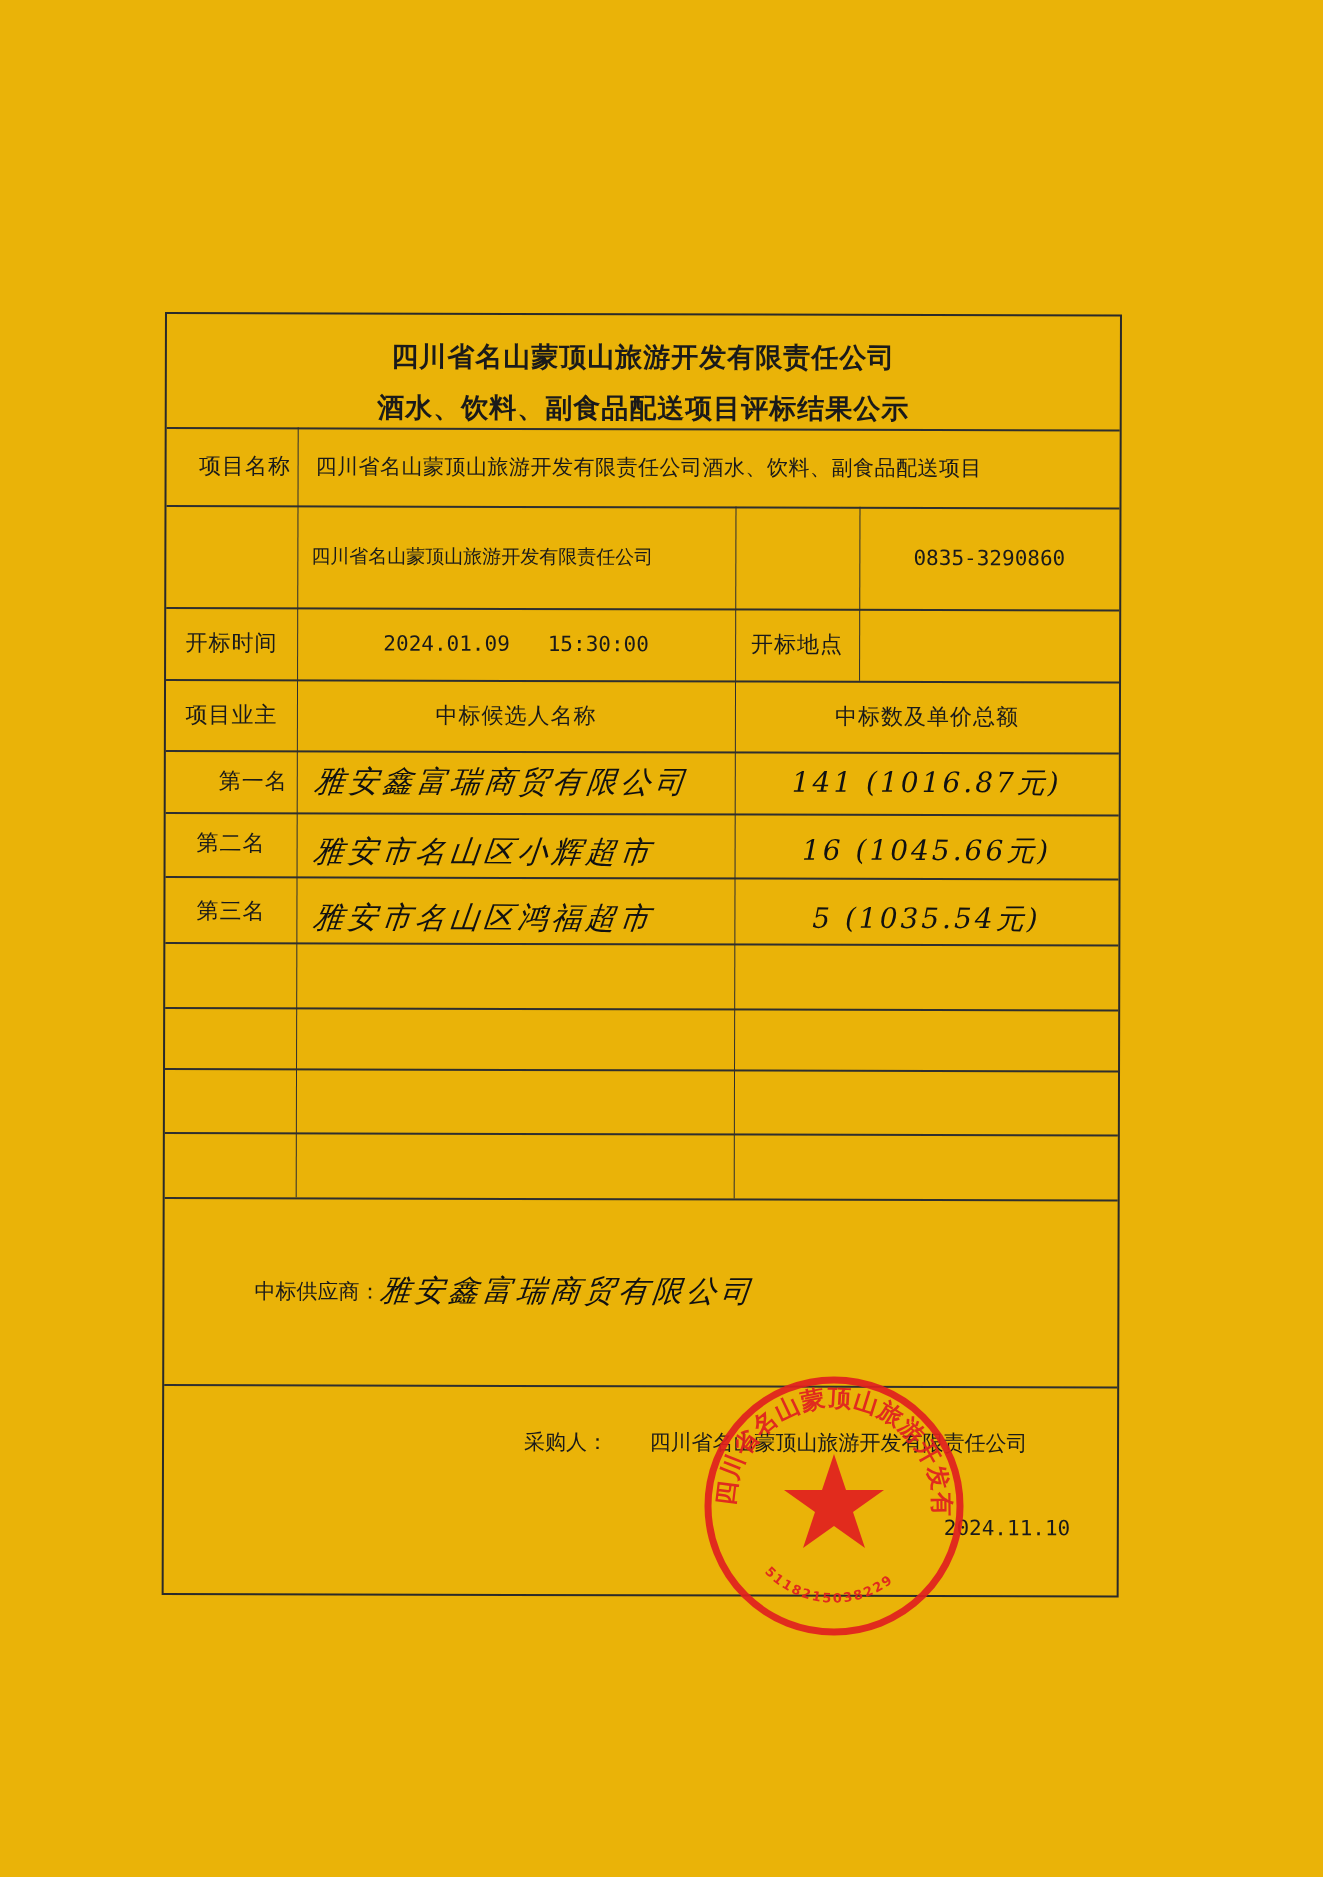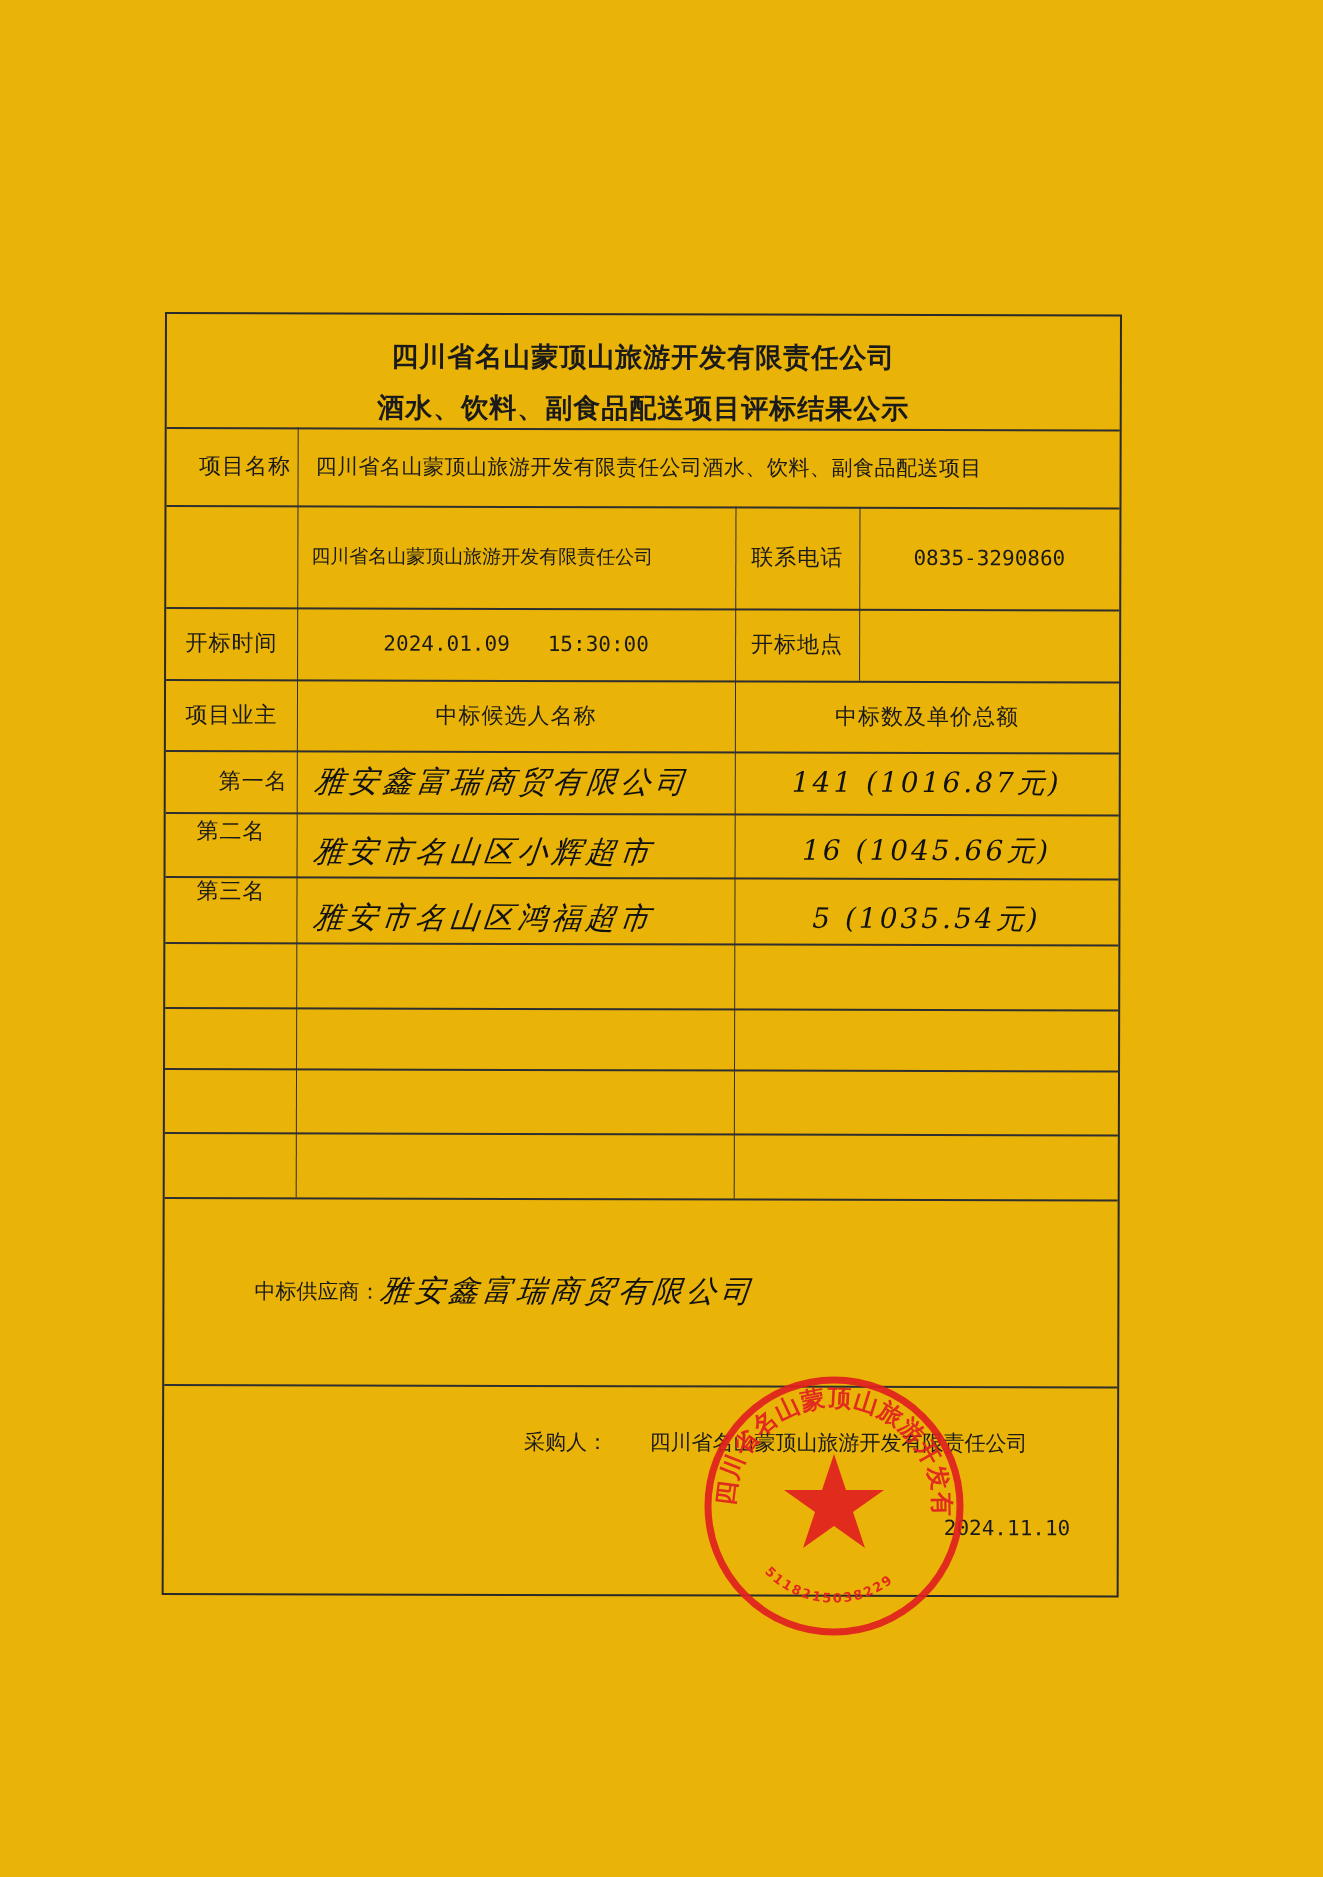--- a/index.html
+++ b/index.html
@@ -32,45 +32,44 @@
 
     <div class="title-line" style="top:24px;">四川省名山蒙顶山旅游开发有限责任公司</div>
     <div class="title-line" style="top:75px;">酒水、饮料、副食品配送项目评标结果公示</div>
     <div class="hline" style="top:113px;"></div>
 
     <div class="cell label" style="left:0;top:113px;width:131px;height:78px;margin-left:13px;">项目名称</div>
     <div class="cell label left-align" style="left:131px;top:113px;width:822px;height:78px;font-size:21px;letter-spacing:0.5px;">四川省名山蒙顶山旅游开发有限责任公司酒水、饮料、副食品配送项目</div>
     <div class="hline" style="top:191px;"></div>
 
     <div class="cell label left-align" style="left:131px;top:191px;width:438px;height:102px;font-size:19px;letter-spacing:0;padding-left:14px;">四川省名山蒙顶山旅游开发有限责任公司</div>
-    <div class="cell label" style="left:569px;top:191px;width:124px;height:102px;">联系电话</div>
     <div class="cell mono" style="left:693px;top:191px;width:260px;height:102px;">0835-3290860</div>
     <div class="hline" style="top:293px;"></div>
 
     <div class="cell label" style="left:0;top:293px;width:131px;height:72px;">开标时间</div>
     <div class="cell mono" style="left:131px;top:293px;width:438px;height:72px;white-space:pre;">2024.01.09   15:30:00</div>
     <div class="cell label" style="left:569px;top:293px;width:124px;height:72px;">开标地点</div>
     <div class="hline" style="top:365px;"></div>
 
     <div class="cell label" style="left:0;top:365px;width:131px;height:71px;">项目业主</div>
     <div class="cell label" style="left:131px;top:365px;width:438px;height:71px;">中标候选人名称</div>
     <div class="cell label" style="left:569px;top:365px;width:384px;height:71px;">中标数及单价总额</div>
     <div class="hline" style="top:436px;"></div>
 
     <div class="cell label" style="left:0;top:436px;width:131px;height:62px;padding-left:44px;">第一名</div>
     <div class="cell hand left-align" style="left:131px;top:436px;width:438px;height:62px;">雅安鑫富瑞商贸有限公司</div>
     <div class="cell hand-num" style="left:569px;top:436px;width:384px;height:62px;">141 (1016.87元)</div>
     <div class="hline" style="top:498px;"></div>
 
-    <div class="cell label" style="left:0;top:498px;width:131px;height:64px;align-items:flex-start;padding-top:4px;">第二名</div>
+    <div class="cell label" style="left:0;top:498px;width:131px;height:64px;align-items:flex-start;padding-top:16px;">第二名</div>
     <div class="cell hand left-align" style="left:131px;top:498px;width:438px;height:64px;padding-top:14px;">雅安市名山区小辉超市</div>
     <div class="cell hand-num" style="left:569px;top:498px;width:384px;height:64px;padding-top:10px;">16 (1045.66元)</div>
     <div class="hline" style="top:562px;"></div>
 
-    <div class="cell label" style="left:0;top:562px;width:131px;height:66px;align-items:flex-start;padding-top:0;">第三名</div>
+    <div class="cell label" style="left:0;top:562px;width:131px;height:66px;align-items:flex-start;padding-top:20px;">第三名</div>
     <div class="cell hand left-align" style="left:131px;top:562px;width:438px;height:66px;padding-top:16px;">雅安市名山区鸿福超市</div>
     <div class="cell hand-num" style="left:569px;top:562px;width:384px;height:66px;padding-top:16px;">5 (1035.54元)</div>
     <div class="hline" style="top:628px;"></div>
 
     <div class="cell" style="left:0;top:628px;width:131px;height:65px;"></div>
     <div class="hline" style="top:693px;"></div>
     <div class="cell" style="left:0;top:693px;width:131px;height:61px;"></div>
     <div class="hline" style="top:754px;"></div>
     <div class="cell" style="left:0;top:754px;width:131px;height:64px;"></div>
     <div class="hline" style="top:818px;"></div>

